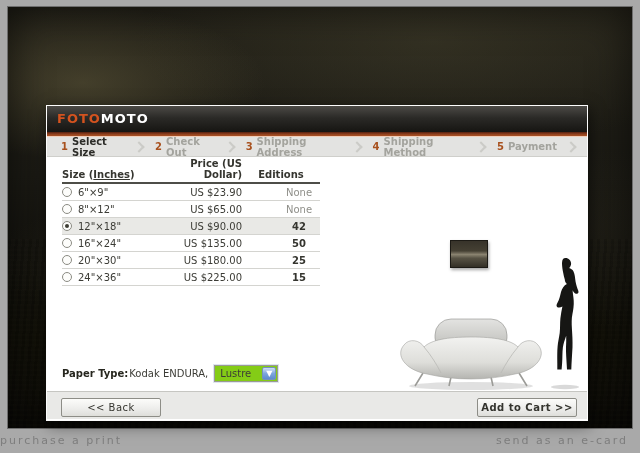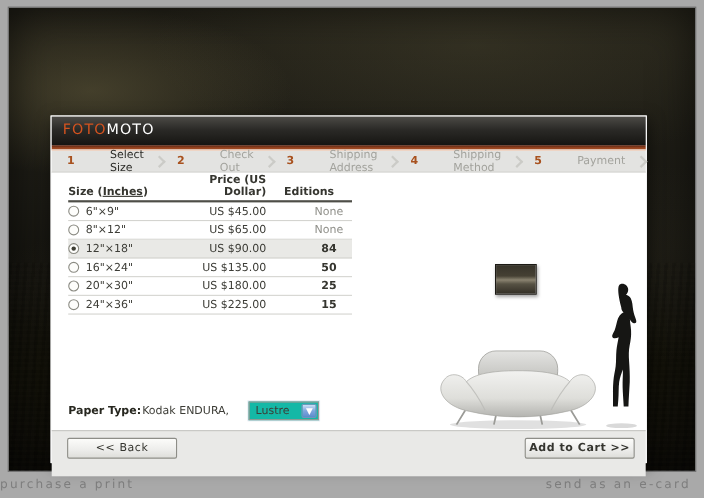--- a/index.html
+++ b/index.html
@@ -35,40 +35,40 @@
   .dialog {
     position:absolute; left:46px; top:105px; width:542px; height:316px;
     background:#fff; border:1px solid #fdfdfd;
     box-shadow: 2px 4px 14px rgba(0,0,0,.55);
   }
   .dlg-header {
     height:26px; display:flex; align-items:center; justify-content:space-between;
     background:linear-gradient(180deg,#4c4a46 0%, #2b2a27 45%, #161512 100%);
     padding:0 8px 0 10px;
   }
-  .logo { font-size:13px; font-weight:normal; letter-spacing:1px; line-height:26px; }
+  .logo { font-size:13px; font-weight:bold; letter-spacing:1px; line-height:26px; }
   .logo-foto { color:#d4531f; }
   .logo-moto { color:#ffffff; }
   .hdr-right { display:flex; align-items:center; gap:9px; }
   .confidence { font-size:10px; color:#b3afa8; letter-spacing:.5px; }
   .close-btn {
     width:14px; height:14px; border-radius:50%; border:1px solid #c9c9c5;
     background:#21201d; color:#e8e8e4; font-size:9px; line-height:12px; text-align:center;
     cursor:pointer; font-weight:bold;
   }
   .orange-rule { height:4px; background:linear-gradient(180deg,#54200f 0%, #93421f 55%, #a85124 100%); }
 
   
   .steps {
     height:21px; background:#e3e3e1; border-top:1px solid #f2cdb8; border-bottom:1px solid #cfcfcb;
     display:flex; align-items:center; padding-left:14px; font-size:10px;
   }
   .step { display:flex; align-items:center; cursor:pointer; }
   .step .num { color:#a8511e; font-weight:bold; margin-right:4px; }
-  .step .lbl { color:#a3a39d; font-weight:normal;margin-left:28px; }
+  .step .lbl { color:#a3a39d; font-weight:bold; }
   .step.active .lbl { color:#2c2c28; }
   .chev {
     width:8px; height:8px; border-top:2px solid #cbcbc7; border-right:2px solid #cbcbc7;
     transform:rotate(45deg); margin:0 12px 0 10px; flex:none;
   }
 
   
   .content { position:relative; height:234px; background:#fff; overflow:hidden; }
 
   .size-table { position:absolute; left:15px; top:12px; width:258px; font-size:10px; }
@@ -83,42 +83,42 @@
   .trow .c3.muted { font-weight:normal; color:#8f8f89; }
   .radio {
     width:10px; height:10px; border:1px solid #8b8b83; border-radius:50%;
     background:#fdfdfb; display:inline-block; margin-right:6px; position:relative; flex:none;
   }
   .trow.selected .radio::after { content:""; position:absolute; left:2px; top:2px; width:4px; height:4px; border-radius:50%; background:#3e3e34; }
 
   .paper-row { position:absolute; left:15px; top:208px; font-size:10px; color:#3c3c36; display:flex; align-items:center; }
   .paper-label { font-weight:bold; color:#27271f; margin-right:1px; }
   .select-box {
-    margin-left:18px; width:64px; height:17px; border:1px solid #9a9a94; background:#14b8a6;
+    margin-left:6px; width:64px; height:17px; border:1px solid #9a9a94; background:#84cc16;
     display:flex; align-items:center; justify-content:space-between; padding-left:5px; cursor:pointer;
     box-shadow:0 0 0 1px #dfe6ef;
   }
   .sel-arrow {
     width:14px; height:13px; margin-right:1px; border:1px solid #7591bd; border-radius:2px;
     background:linear-gradient(180deg,#cfe0f5 0%, #7ea6dd 50%, #5d8cce 100%);
     color:#fff; font-size:8px; line-height:12px; text-align:center; font-style:normal;
   }
 
   .thumb {
     position:absolute; left:403px; top:83px; width:38px; height:28px;
     border:1px solid #1c1a15;
     background:linear-gradient(180deg,#37332a 0%, #454033 38%, #8a8370 52%, #575244 66%, #332f26 100%);
     box-shadow:1px 2px 3px rgba(0,0,0,.35);
   }
   .couch { position:absolute; left:352px; top:160px; width:144px; height:74px; }
   .person { position:absolute; left:500px; top:100px; width:42px; height:133px; }
 
   
   .dlg-footer {
-    height:42px; background:#e9e9e7; border-top:1px solid #c6c6c2;
+    height:28px; background:#e9e9e7; border-top:1px solid #c6c6c2;
     position:relative;
   }
   .btn {
     position:absolute; top:6px; height:19px; width:100px;
     border:1px solid #8d8d87; border-radius:2px;
     background:linear-gradient(180deg,#fcfcfa 0%, #ececea 60%, #dededa 100%);
     font-family:inherit; font-size:10px; color:#35352f; cursor:pointer; letter-spacing:.5px;
   }
   .btn-back { left:14px; }
   .btn-add { right:10px; font-weight:bold; }
@@ -184,38 +184,38 @@
         </span>
         <span class="c2">Price (US Dollar)</span>
         <span class="c3" style="font-weight:bold">Editions</span>
       </div>
 
       <div class="trow">
         <span class="c1">
             <i class="radio"></i>
             <span>6"×9"</span>
           </span>
-        <span class="c2">US $45.00</span>
+        <span class="c2">US $23.90</span>
         <span class="c3 muted">None</span>
       </div>
       <div class="trow">
         <span class="c1">
             <i class="radio"></i>
             <span>8"×12"</span>
           </span>
         <span class="c2">US $65.00</span>
         <span class="c3 muted">None</span>
       </div>
       <div class="trow selected">
         <span class="c1">
             <i class="radio"></i>
             <span>12"×18"</span>
           </span>
         <span class="c2">US $90.00</span>
-        <span class="c3">84</span>
+        <span class="c3">42</span>
       </div>
       <div class="trow">
         <span class="c1">
             <i class="radio"></i>
             <span>16"×24"</span>
           </span>
         <span class="c2">US $135.00</span>
         <span class="c3">50</span>
       </div>
       <div class="trow">

